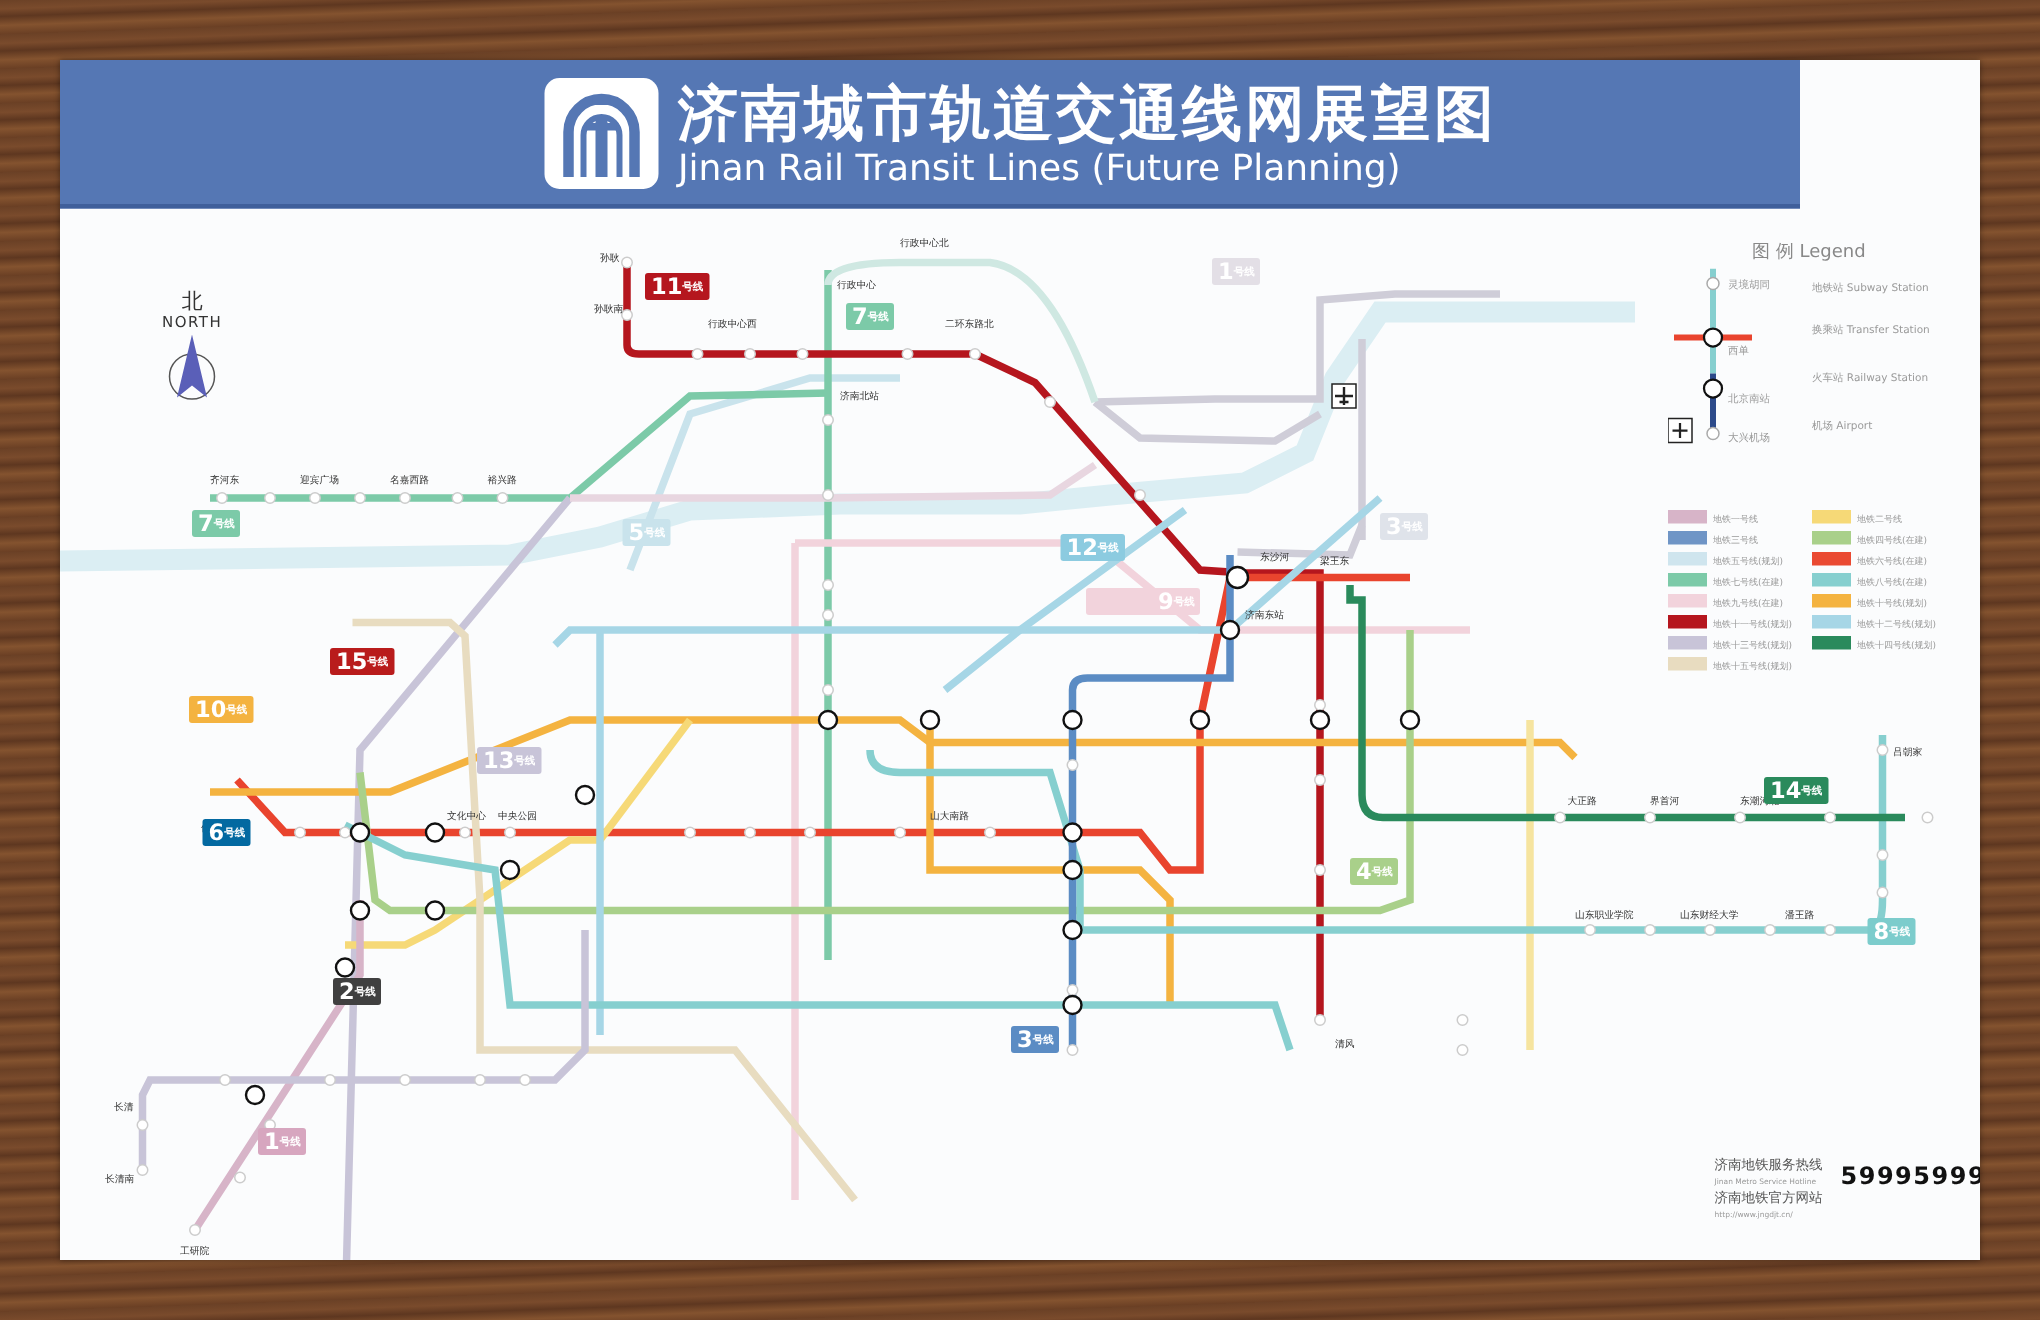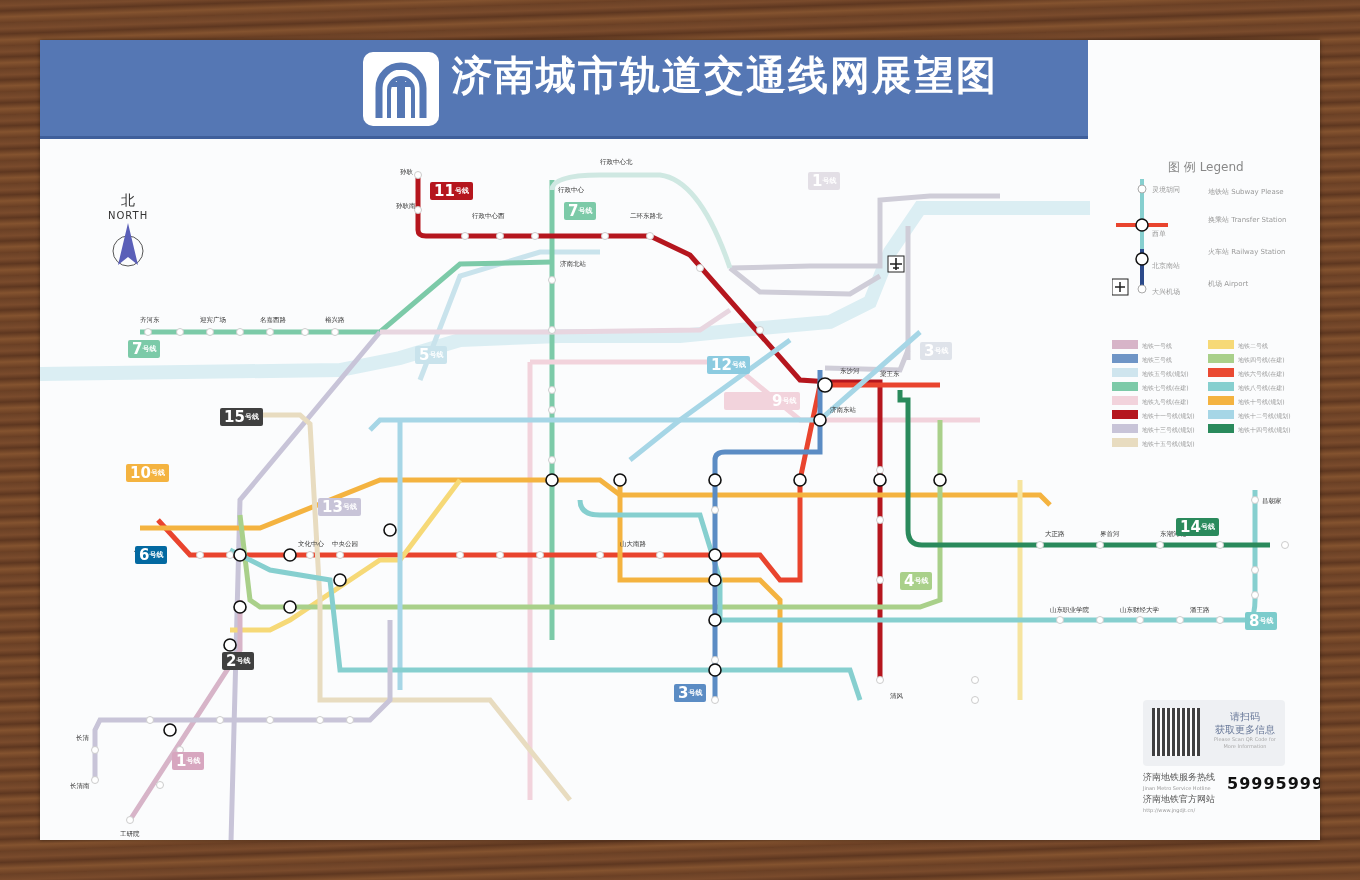--- a/index.html
+++ b/index.html
@@ -1,20 +1,20 @@
 <!DOCTYPE html>
 <html><head>
 <meta charset="utf-8">
 <style>
   html,body{margin:0;padding:0;}
   body{width:1360px;height:880px;overflow:hidden;position:relative;
     background:repeating-linear-gradient(178deg,#6b4126 0px,#7a4b2c 6px,#5e3720 11px,#84532f 17px,#6a3f24 23px);
     font-family:"DejaVu Sans","Liberation Sans",sans-serif;}
   .poster{position:absolute;left:40px;top:40px;width:1280px;height:800px;background:#fbfcfd;overflow:hidden;box-shadow:0 0 4px rgba(0,0,0,.4);}
-  .header{position:absolute;left:0;top:0;width:1048px;height:96px;background:#5577b4;border-bottom:3px solid #3f5f9b;}
+  .header{position:absolute;left:0;top:0;width:1160px;height:96px;background:#5577b4;border-bottom:3px solid #3f5f9b;}
   .logo{position:absolute;left:323px;top:12px;width:76px;height:74px;background:#fff;border-radius:10px;}
   .title-cn{position:absolute;left:412px;top:8px;color:#fff;font-size:40px;letter-spacing:2px;white-space:nowrap;font-weight:bold;}
   .title-en{position:absolute;left:412px;top:58px;color:#fff;font-size:24px;white-space:nowrap;}
   svg.map{position:absolute;left:0;top:0;}
   .north{position:absolute;left:68px;top:152px;text-align:center;color:#333;}
   .north .cn{font-size:14px;}
   .north .en{font-size:10px;letter-spacing:1px;}
   .legend{position:absolute;left:1072px;top:115px;width:200px;}
   .legend-title{position:absolute;left:56px;top:4px;font-size:12px;color:#888;white-space:nowrap;}
   .legend-row{position:absolute;font-size:7px;color:#9a9a9a;white-space:nowrap;}
@@ -42,20 +42,21 @@
     <div class="logo">
       <svg width="76" height="74" viewBox="0 0 76 74">
         <path d="M16 66 V36 a22 22 0 0 1 44 0 V66" fill="none" stroke="#5577b4" stroke-width="7"></path>
         <path d="M26 66 V38 a12 12 0 0 1 24 0 V66" fill="none" stroke="#5577b4" stroke-width="4"></path>
         <rect x="34" y="28" width="8" height="38" fill="#5577b4"></rect>
         <rect x="28" y="30" width="20" height="5" fill="#5577b4"></rect>
         <path d="M32 12 h12 v6 h-12z" fill="#5577b4"></path>
       </svg>
     </div>
     <div class="title-cn">济南城市轨道交通线网展望图</div>
+    <div class="title-en">Jinan Rail Transit Lines (Future Planning)</div>
   </div>
 
   <svg class="map" width="1280" height="800" viewBox="0 0 1280 800">
 
     <path d="M0 334 L300 330 L360 318 L420 300 L520 296 L640 296 L700 290 L790 282 L830 262 L850 212 L880 168 L1050 168" fill="none" stroke="#dbeef3" stroke-width="14"></path>
 
     <path d="M380 340 L420 236 L500 212 L560 212" fill="none" stroke="#c9e3ec" stroke-width="5"></path>
 
     <path d="M690 228 L770 226 L840 226 L840 160 L890 156 L960 156" fill="none" stroke="#cfcdd8" stroke-width="5"></path>
     <path d="M690 228 L720 252 L810 254 L840 236" fill="none" stroke="#cfcdd8" stroke-width="5"></path>
@@ -227,21 +228,21 @@
   </svg>
 
   <div class="badge" style="left:390px;top:142px;background:#b5161e;"><span>11</span><small>号线</small></div>
   <div class="badge" style="left:524px;top:162px;background:#7ccaa8;"><span>7</span><small>号线</small></div>
   <div class="badge" style="left:88px;top:300px;background:#7ccaa8;"><span>7</span><small>号线</small></div>
   <div class="badge" style="left:768px;top:132px;background:#e3dfe6;"><span>1</span><small>号线</small></div>
   <div class="badge" style="left:375px;top:306px;background:#c9e3ec;"><span>5</span><small>号线</small></div>
   <div class="badge" style="left:667px;top:316px;background:#8ccbe0;"><span>12</span><small>号线</small></div>
   <div class="badge" style="left:880px;top:302px;background:#dfe3ea;"><span>3</span><small>号线</small></div>
   <div class="badge" style="left:684px;top:352px;background:#f2d3dc;padding-left:48px;"><span>9</span><small>号线</small></div>
-  <div class="badge" style="left:180px;top:368px;background:#404040;"><span>15</span><small>号线</small></div>
+  <div class="badge" style="left:180px;top:392px;background:#b91c1c;"><span>15</span><small>号线</small></div>
   <div class="badge" style="left:86px;top:424px;background:#f4b340;"><span>10</span><small>号线</small></div>
   <div class="badge" style="left:278px;top:458px;background:#c8c4d8;"><span>13</span><small>号线</small></div>
   <div class="badge" style="left:95px;top:506px;background:#0369a1;"><span>6</span><small>号线</small></div>
   <div class="badge" style="left:860px;top:532px;background:#a9d08a;"><span>4</span><small>号线</small></div>
   <div class="badge" style="left:1136px;top:478px;background:#2a8a5c;"><span>14</span><small>号线</small></div>
   <div class="badge" style="left:1205px;top:572px;background:#7ccccc;"><span>8</span><small>号线</small></div>
   <div class="badge" style="left:182px;top:612px;background:#404040;"><span>2</span><small>号线</small></div>
   <div class="badge" style="left:634px;top:644px;background:#5b8cc4;"><span>3</span><small>号线</small></div>
   <div class="badge" style="left:132px;top:712px;background:#d7a6bf;"><span>1</span><small>号线</small></div>
 
@@ -261,21 +262,21 @@
       <line x1="30" y1="70" x2="30" y2="110" stroke="#2c4a8a" stroke-width="4"></line>
       <line x1="4" y1="46" x2="56" y2="46" stroke="#e9442e" stroke-width="4"></line>
       <circle cx="30" cy="10" r="4" fill="#fff" stroke="#aaa"></circle>
       <circle cx="30" cy="46" r="6" fill="#fff" stroke="#111" stroke-width="1.5"></circle>
       <circle cx="30" cy="80" r="6" fill="#fff" stroke="#111" stroke-width="1.5"></circle>
       <circle cx="30" cy="110" r="4" fill="#fff" stroke="#aaa"></circle>
       <rect x="0" y="100" width="16" height="16" fill="#fff" stroke="#222"></rect>
       <path d="M8 103 V113 M3 108 H13" stroke="#222" stroke-width="1.5"></path>
     </svg>
     <div class="legend-row" style="left:40px;top:30px;">灵境胡同</div>
-    <div class="legend-row" style="left:96px;top:32px;">地铁站 Subway Please</div>
+    <div class="legend-row" style="left:96px;top:32px;">地铁站 Subway Station</div>
     <div class="legend-row" style="left:40px;top:74px;">西单</div>
     <div class="legend-row" style="left:96px;top:60px;">换乘站 Transfer Station</div>
     <div class="legend-row" style="left:40px;top:106px;font-family:Liberation Serif, serif;">北京南站</div>
     <div class="legend-row" style="left:96px;top:92px;">火车站 Railway Station</div>
     <div class="legend-row" style="left:40px;top:132px;">大兴机场</div>
     <div class="legend-row" style="left:96px;top:124px;">机场 Airport</div>
 
     <div class="swatch-grid">
       <div class="sw" style="left:0;top:0;background:#d7b4c8"></div>
         <div class="sw-label" style="left:30px;top:2px;">地铁一号线</div>
@@ -303,28 +304,20 @@
         <div class="sw-label" style="left:126px;top:72px;">地铁十二号线(规划)</div>
       <div class="sw" style="left:0;top:84px;background:#c8c4d8"></div>
         <div class="sw-label" style="left:30px;top:86px;">地铁十三号线(规划)</div>
       <div class="sw" style="left:96px;top:84px;background:#2a8a5c"></div>
         <div class="sw-label" style="left:126px;top:86px;">地铁十四号线(规划)</div>
       <div class="sw" style="left:0;top:98px;background:#e8dcc0"></div>
         <div class="sw-label" style="left:30px;top:100px;">地铁十五号线(规划)</div>
     </div>
   </div>
 
-  <div class="qr-box">
-    <div class="qr"></div>
-    <div class="qr-text">
-      <div style="white-space:pre-line;">请扫码
-获取更多信息</div>
-      <div class="qr-sub">Please Scan QR Code for More Information</div>
-    </div>
-  </div>
   <div class="hotline">
     <div>济南地铁服务热线</div>
     <div class="en">Jinan Metro Service Hotline</div>
     <div>济南地铁官方网站</div>
     <div class="en">http://www.jngdjt.cn/</div>
   </div>
   <div class="hot-num">59995999</div>
 
 </div>
 

